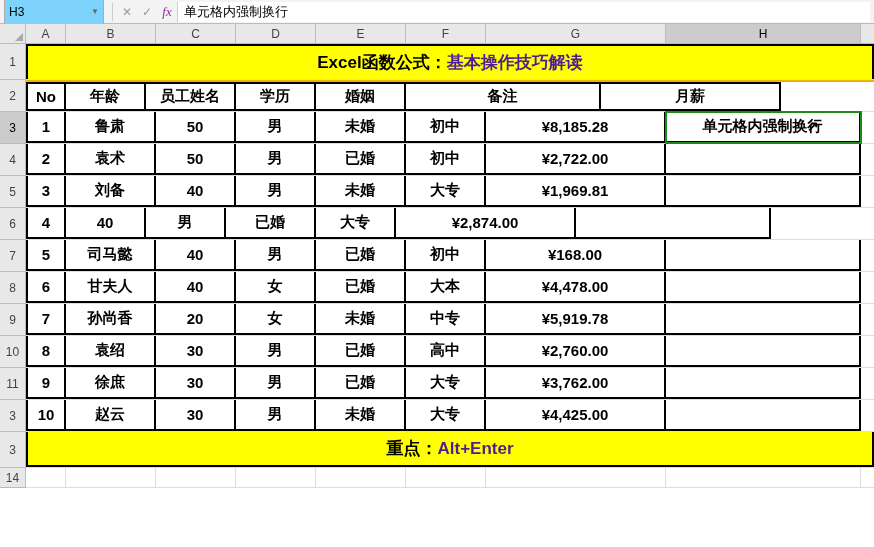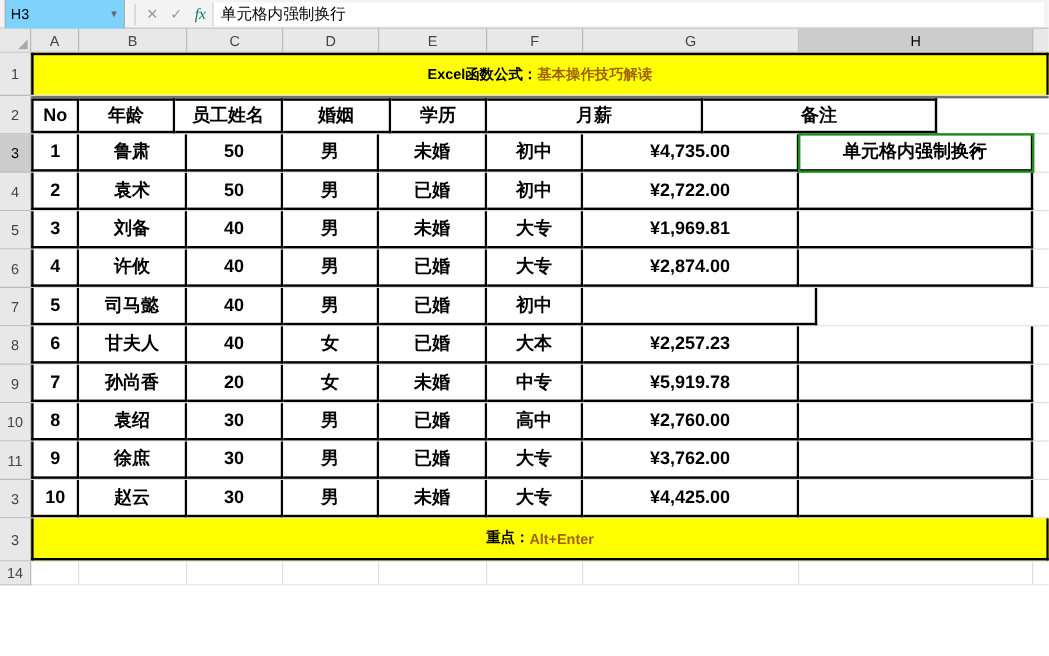--- a/index.html
+++ b/index.html
@@ -4,51 +4,51 @@
 <style>
   * { box-sizing: border-box; margin: 0; padding: 0; }
   body { font-family: "Microsoft YaHei", Arial, sans-serif; font-size: 12px; background: #fff; color: #000; width: 874px; }
   
   
   .formula-bar { display: flex; align-items: center; height: 24px; border-bottom: 1px solid #bbb; background: #f3f3f3; }
   .name-box { width: 100px; height: 28px; background: #7dd3fc; border: 1px solid #aaa; margin: 0 4px; padding: 0 4px; font-size: 12px; display: flex; align-items: center; justify-content: space-between; }
   .name-box .dd { font-size: 8px; color: #666; }
   .fb-sep { width: 1px; height: 18px; background: #ccc; margin: 0 4px; }
   .fb-btn { width: 20px; text-align: center; color: #999; cursor: pointer; font-size: 12px; }
-  .fb-btn.fx { font-style: italic; font-family: "Times New Roman", serif; color: #0f766e; font-size: 13px; }
+  .fb-btn.fx { font-style: italic; font-family: "Times New Roman", serif; color: #a21caf; font-size: 13px; }
   .formula-input { flex: 1; height: 20px; border: none; background: #fff; padding: 0 6px; font-size: 13px; margin-right: 4px; border-left: 1px solid #ccc; }
   
   
   .grid { position: relative; width: 874px; }
   .col-headers { display: flex; height: 20px; background: #e8e8e8; border-bottom: 1px solid #bbb; }
   .corner { width: 26px; border-right: 1px solid #bbb; background: #e8e8e8; position: relative; }
   .corner::after { content: ""; position: absolute; right: 2px; bottom: 2px; width: 0; height: 0; border-left: 8px solid transparent; border-bottom: 8px solid #aaa; }
   .ch { text-align: center; line-height: 20px; border-right: 1px solid #bbb; color: #444; font-size: 12px; }
   .ch.active { background: #ccc; color: #000; }
   
   .body-area { display: flex; }
   .row-headers { width: 26px; }
   .rh { text-align: center; border-right: 1px solid #bbb; border-bottom: 1px solid #bbb; background: #e8e8e8; color: #444; font-size: 12px; display: flex; align-items: center; justify-content: center; }
   .rh.active { background: #ccc; color: #000; }
   
   .sheet { flex: 1; }
   .srow { display: flex; border-bottom: 1px solid #ddd; }
   .scell { border-right: 1px solid #ddd; display: flex; align-items: center; justify-content: center; overflow: hidden; }
   
   
-  .yellow-banner { background: #ffff00; display: flex; align-items: center; justify-content: center; font-weight: bold; font-size: 12px; height: 100%; width: 100%; border: 2px solid #000; border-bottom: none; }
+  .yellow-banner { background: #ffff00; display: flex; align-items: center; justify-content: center; font-weight: bold; font-size: 17px; height: 100%; width: 100%; border: 2px solid #000; border-bottom: none; }
   .yellow-banner.footer { border-top: none; border-bottom: 2px solid #000; }
   .banner-black { color: #000; }
-  .banner-red { color: #a16207; }
+  .banner-red { color: #4c1d95; }
   
   .dt-header .dcell { font-weight: bold; font-size: 15px; }
   .dcell { border-right: 2px solid #000; border-bottom: 2px solid #000; display: flex; align-items: center; justify-content: center; font-size: 15px; font-weight: bold; height: 100%; background: #fff; }
   .dt-row-first .dcell:first-child, .dt-header .dcell:first-child { border-left: 2px solid #000; }
   .drow .dcell:first-child { border-left: 2px solid #000; }
-  .dt-header { border-top: 2px solid #737373; }
+  .dt-header { border-top: 2px solid #eab308; }
   .dt-header .dcell { border-top: 2px solid #000; }
   
   .sel { outline: 2px solid #1a8c1a; outline-offset: -1px; position: relative; z-index: 2; }
   
   
   .cA { width: 40px; } .cB { width: 90px; } .cC { width: 80px; } .cD { width: 80px; }
   .cE { width: 90px; } .cF { width: 80px; } .cG { width: 180px; } .cH { width: 195px; }
 
   
   .r-title { height: 36px; }
@@ -111,35 +111,35 @@
         <div class="yellow-banner">
           <span class="banner-black">Excel函数公式：</span>
           <span class="banner-red">基本操作技巧解读</span>
         </div>
       </div>
 
       <div class="srow r-hdr drow dt-header">
         <div class="dcell cA">No</div>
         <div class="dcell cC">年龄</div>
         <div class="dcell cB">员工姓名</div>
+        <div class="dcell cF">学历</div>
         <div class="dcell cE">婚姻</div>
-        <div class="dcell cF">学历</div>
+        <div class="dcell cH">备注</div>
         <div class="dcell cG">月薪</div>
-        <div class="dcell cH">备注</div>
       </div>
 
       <div id="data-rows">
           <div class="srow r-data drow">
             <div class="dcell cA">1</div>
             <div class="dcell cB">鲁肃</div>
             <div class="dcell cC">50</div>
             <div class="dcell cD">男</div>
             <div class="dcell cE">未婚</div>
             <div class="dcell cF">初中</div>
-            <div class="dcell cG">¥4,735.00</div>
+            <div class="dcell cG">¥8,185.28</div>
             <div class="dcell cH sel" style="position: relative;">单元格内强制换行<span class="cursor-icon" style="transform: scaleX(-1);">↖</span></div>
           </div>
           <div class="srow r-data drow">
             <div class="dcell cA">2</div>
             <div class="dcell cB">袁术</div>
             <div class="dcell cC">50</div>
             <div class="dcell cD">男</div>
             <div class="dcell cE">已婚</div>
             <div class="dcell cF">初中</div>
             <div class="dcell cG">¥2,722.00</div>
@@ -150,45 +150,45 @@
             <div class="dcell cB">刘备</div>
             <div class="dcell cC">40</div>
             <div class="dcell cD">男</div>
             <div class="dcell cE">未婚</div>
             <div class="dcell cF">大专</div>
             <div class="dcell cG">¥1,969.81</div>
             <div class="dcell cH"></div>
           </div>
           <div class="srow r-data drow">
             <div class="dcell cA">4</div>
-            <div class="dcell cB">许攸</div>
             <div class="dcell cC">40</div>
             <div class="dcell cD">男</div>
             <div class="dcell cE">已婚</div>
             <div class="dcell cF">大专</div>
             <div class="dcell cG">¥2,874.00</div>
             <div class="dcell cH"></div>
           </div>
           <div class="srow r-data drow">
             <div class="dcell cA">5</div>
             <div class="dcell cB">司马懿</div>
             <div class="dcell cC">40</div>
             <div class="dcell cD">男</div>
             <div class="dcell cE">已婚</div>
             <div class="dcell cF">初中</div>
+            <div class="dcell cG">¥168.00</div>
             <div class="dcell cH"></div>
           </div>
           <div class="srow r-data drow">
             <div class="dcell cA">6</div>
             <div class="dcell cB">甘夫人</div>
             <div class="dcell cC">40</div>
             <div class="dcell cD">女</div>
             <div class="dcell cE">已婚</div>
             <div class="dcell cF">大本</div>
-            <div class="dcell cG">¥2,257.23</div>
+            <div class="dcell cG">¥4,478.00</div>
             <div class="dcell cH"></div>
           </div>
           <div class="srow r-data drow">
             <div class="dcell cA">7</div>
             <div class="dcell cB">孙尚香</div>
             <div class="dcell cC">20</div>
             <div class="dcell cD">女</div>
             <div class="dcell cE">未婚</div>
             <div class="dcell cF">中专</div>
             <div class="dcell cG">¥5,919.78</div>

